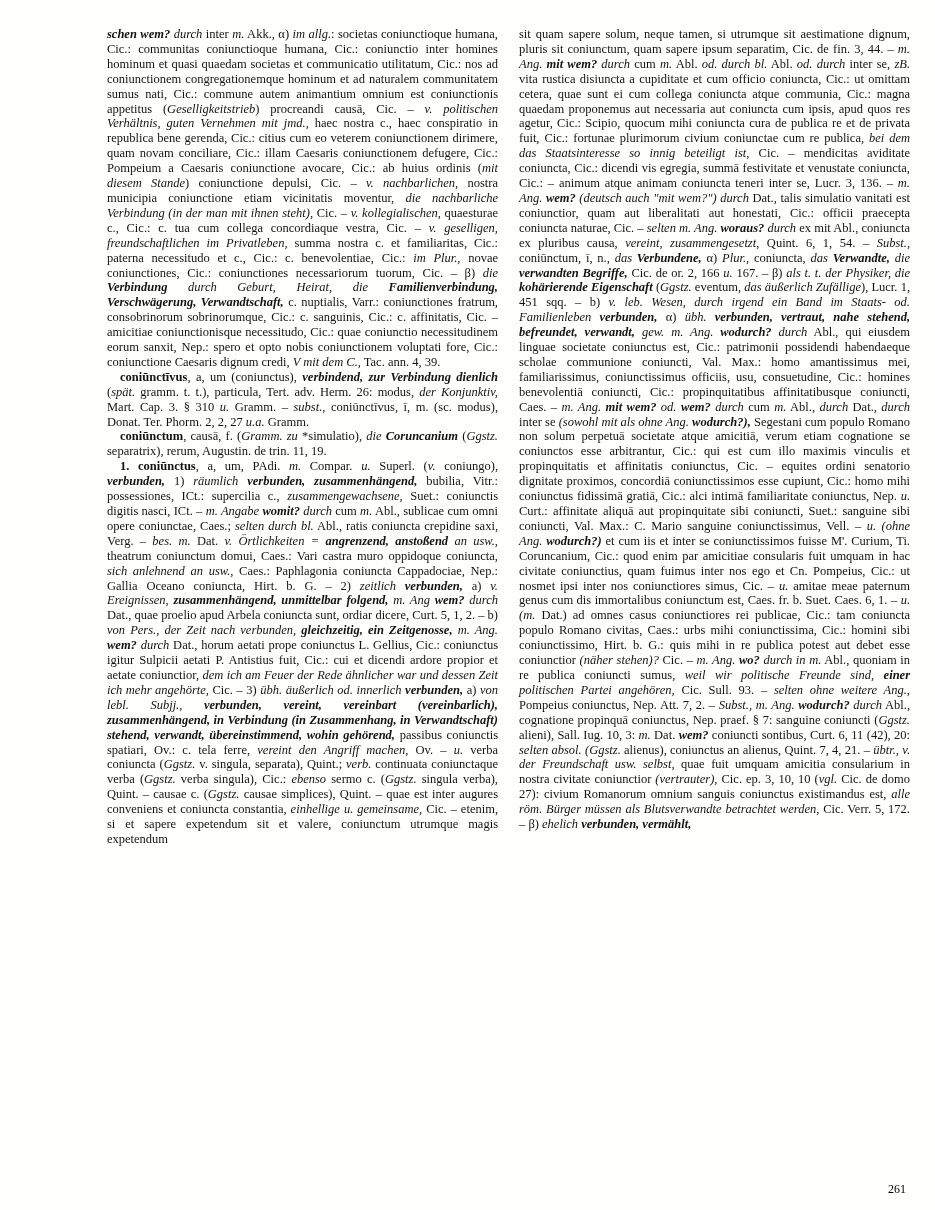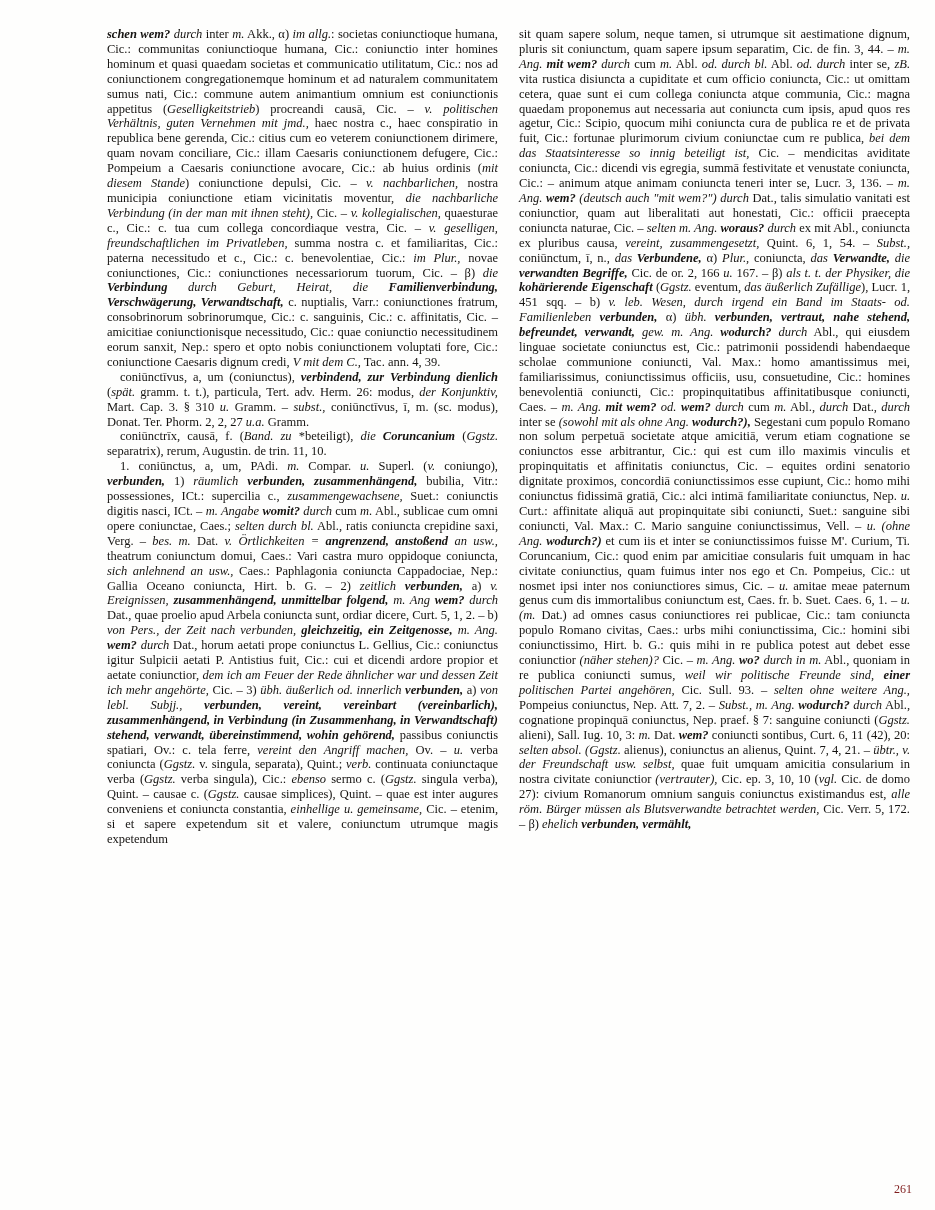--- a/index.html
+++ b/index.html
@@ -20,40 +20,40 @@
     gap: 21px;
   }
   .col {
     width: 391px;
     font-size: 12.5px;
     line-height: 14.9px;
     text-align: justify;
   }
   p.para { margin: 0; padding: 0; }
   p.para.indent { text-indent: 13px; }
-  .b  { font-weight: normal; }
+  .b  { font-weight: bold; }
   .i  { font-style: italic; }
   .bi { font-weight: bold; font-style: italic; }
   .page-number {
     position: absolute;
-    right: 23px;
+    right: 29px;
     bottom: 13px;
     font-size: 12px;
-    color: #7f1d1d;
+    color: #000000;
   }
 </style>
 </head>
 <body>
 
 <div class="page">
   <div class="columns">
     <div class="col" id="col-left">
         <p class="para"><span class="bi">schen wem?</span><span class="i"> durch </span><span>inter </span><span class="i">m.</span><span> Akk., α) </span><span class="i">im allg.</span><span>: societas coniunctioque humana, Cic.: communitas coniunctioque humana, Cic.: coniunctio inter homines hominum et quasi quaedam societas et communicatio utilitatum, Cic.: nos ad coniunctionem congregationemque hominum et ad naturalem communitatem sumus nati, Cic.: commune autem animantium omnium est coniunctionis appetitus (</span><span class="i">Geselligkeitstrieb</span><span>) procreandi causā, Cic. – </span><span class="i">v. politischen Verhältnis, guten Vernehmen mit jmd.,</span><span> haec nostra c., haec conspiratio in republica bene gerenda, Cic.: citius cum eo veterem coniunctionem dirimere, quam novam conciliare, Cic.: illam Caesaris coniunctionem defugere, Cic.: Pompeium a Caesaris coniunctione avocare, Cic.: ab huius ordinis (</span><span class="i">mit diesem Stande</span><span>) coniunctione depulsi, Cic. – </span><span class="i">v. nachbarlichen,</span><span> nostra municipia coniunctione etiam vicinitatis moventur, </span><span class="i">die nachbarliche Verbindung (in der man mit ihnen steht),</span><span> Cic. – </span><span class="i">v. kollegialischen,</span><span> quaesturae c., Cic.: c. tua cum collega concordiaque vestra, Cic. – </span><span class="i">v. geselligen, freundschaftlichen im Privatleben,</span><span> summa nostra c. et familiaritas, Cic.: paterna necessitudo et c., Cic.: c. benevolentiae, Cic.: </span><span class="i">im Plur.,</span><span> novae coniunctiones, Cic.: coniunctiones necessariorum tuorum, Cic. – β) </span><span class="i">die </span><span class="bi">Verbindung</span><span class="i"> durch Geburt, Heirat, die </span><span class="bi">Familienverbindung, Verschwägerung, Verwandtschaft,</span><span> c. nuptialis, Varr.: coniunctiones fratrum, consobrinorum sobrinorumque, Cic.: c. sanguinis, Cic.: c. affinitatis, Cic. – amicitiae coniunctionisque necessitudo, Cic.: quae coniunctio necessitudinem eorum sanxit, Nep.: spero et opto nobis coniunctionem voluptati fore, Cic.: coniunctione Caesaris dignum credi, </span><span class="i">V mit dem C.,</span><span> Tac. ann. 4, 39.</span></p>
         <p class="para indent"><span class="b">coniūnctīvus</span><span>, a, um (coniunctus), </span><span class="bi">verbindend, zur Verbindung dienlich</span><span> (</span><span class="i">spät.</span><span> gramm. t. t.), particula, Tert. adv. Herm. 26: modus, </span><span class="i">der Konjunktiv,</span><span> Mart. Cap. 3. § 310 </span><span class="i">u.</span><span> Gramm. – </span><span class="i">subst.,</span><span> coniūnctīvus, ī, m. (sc. modus), Donat. Ter. Phorm. 2, 2, 27 </span><span class="i">u.a.</span><span> Gramm.</span></p>
-        <p class="para indent"><span class="b">coniūnctrīx</span><span>, causā, f. (</span><span class="i">Band. zu</span><span> *beteiligt), </span><span class="i">die </span><span class="bi">Coruncanium</span><span> (</span><span class="i">Ggstz.</span><span> separatrix), rerum, Augustin. de trin. 11, 10.</span></p>
+        <p class="para indent"><span class="b">coniūnctum</span><span>, causā, f. (</span><span class="i">Gramm. zu</span><span> *simulatio), </span><span class="i">die </span><span class="bi">Coruncanium</span><span> (</span><span class="i">Ggstz.</span><span> separatrix), rerum, Augustin. de trin. 11, 19.</span></p>
         <p class="para indent"><span class="b">1. coniūnctus</span><span>, a, um, PAdi. </span><span class="i">m.</span><span> Compar. </span><span class="i">u.</span><span> Superl. (</span><span class="i">v.</span><span> coniungo), </span><span class="bi">verbunden,</span><span> 1) </span><span class="i">räumlich </span><span class="bi">verbunden, zusammenhängend,</span><span> bubilia, Vitr.: possessiones, ICt.: supercilia c., </span><span class="i">zusammengewachsene,</span><span> Suet.: coniunctis digitis nasci, ICt. – </span><span class="i">m. Angabe </span><span class="bi">womit?</span><span class="i"> durch</span><span> cum </span><span class="i">m.</span><span> Abl., sublicae cum omni opere coniunctae, Caes.; </span><span class="i">selten durch bl.</span><span> Abl., ratis coniuncta crepidine saxi, Verg. – </span><span class="i">bes. m.</span><span> Dat. </span><span class="i">v. Örtlichkeiten = </span><span class="bi">angrenzend, anstoßend</span><span class="i"> an usw.,</span><span> theatrum coniunctum domui, Caes.: Vari castra muro oppidoque coniuncta, </span><span class="i">sich anlehnend an usw.,</span><span> Caes.: Paphlagonia coniuncta Cappadociae, Nep.: Gallia Oceano coniuncta, Hirt. b. G. – 2) </span><span class="i">zeitlich </span><span class="bi">verbunden,</span><span> a) </span><span class="i">v. Ereignissen, </span><span class="bi">zusammenhängend, unmittelbar folgend,</span><span class="i"> m. Ang </span><span class="bi">wem?</span><span class="i"> durch</span><span> Dat., quae proelio apud Arbela coniuncta sunt, ordiar dicere, Curt. 5, 1, 2. – b) </span><span class="i">von Pers., der Zeit nach verbunden, </span><span class="bi">gleichzeitig, ein Zeitgenosse,</span><span class="i"> m. Ang. </span><span class="bi">wem?</span><span class="i"> durch</span><span> Dat., horum aetati prope coniunctus L. Gellius, Cic.: coniunctus igitur Sulpicii aetati P. Antistius fuit, Cic.: cui et dicendi ardore propior et aetate coniunctior, </span><span class="i">dem ich am Feuer der Rede ähnlicher war und dessen Zeit ich mehr angehörte,</span><span> Cic. – 3) </span><span class="i">übh. äußerlich od. innerlich </span><span class="bi">verbunden,</span><span> a) </span><span class="i">von lebl. Subjj., </span><span class="bi">verbunden, vereint, vereinbart (vereinbarlich), zusammenhängend, in Verbindung (in Zusammenhang, in Verwandtschaft) stehend, verwandt, übereinstimmend, wohin gehörend,</span><span> passibus coniunctis spatiari, Ov.: c. tela ferre, </span><span class="i">vereint den Angriff machen,</span><span> Ov. – </span><span class="i">u.</span><span> verba coniuncta (</span><span class="i">Ggstz.</span><span> v. singula, separata), Quint.; </span><span class="i">verb.</span><span> continuata coniunctaque verba (</span><span class="i">Ggstz.</span><span> verba singula), Cic.: </span><span class="i">ebenso</span><span> sermo c. (</span><span class="i">Ggstz.</span><span> singula verba), Quint. – causae c. (</span><span class="i">Ggstz.</span><span> causae simplices), Quint. – quae est inter augures conveniens et coniuncta constantia, </span><span class="i">einhellige u. gemeinsame,</span><span> Cic. – etenim, si et sapere expetendum sit et valere, coniunctum utrumque magis expetendum</span></p>
       </div>
     <div class="col" id="col-right">
         <p class="para"><span>sit quam sapere solum, neque tamen, si utrumque sit aestimatione dignum, pluris sit coniunctum, quam sapere ipsum separatim, Cic. de fin. 3, 44. – </span><span class="i">m. Ang. </span><span class="bi">mit wem?</span><span class="i"> durch</span><span> cum </span><span class="i">m.</span><span> Abl. </span><span class="i">od. durch bl.</span><span> Abl. </span><span class="i">od. durch</span><span> inter se, </span><span class="i">zB.</span><span> vita rustica disiuncta a cupiditate et cum officio coniuncta, Cic.: ut omittam cetera, quae sunt ei cum collega coniuncta atque communia, Cic.: magna quaedam proponemus aut necessaria aut coniuncta cum ipsis, apud quos res agetur, Cic.: Scipio, quocum mihi coniuncta cura de publica re et de privata fuit, Cic.: fortunae plurimorum civium coniunctae cum re publica, </span><span class="i">bei dem das Staatsinteresse so innig beteiligt ist,</span><span> Cic. – mendicitas aviditate coniuncta, Cic.: dicendi vis egregia, summā festivitate et venustate coniuncta, Cic.: – animum atque animam coniuncta teneri inter se, Lucr. 3, 136. – </span><span class="i">m. Ang. </span><span class="bi">wem?</span><span class="i"> (deutsch auch "mit wem?") durch</span><span> Dat., talis simulatio vanitati est coniunctior, quam aut liberalitati aut honestati, Cic.: officii praecepta coniuncta naturae, Cic. – </span><span class="i">selten m. Ang. </span><span class="bi">woraus?</span><span class="i"> durch</span><span> ex mit Abl., coniuncta ex pluribus causa, </span><span class="i">vereint, zusammengesetzt,</span><span> Quint. 6, 1, 54. – </span><span class="i">Subst.,</span><span> coniūnctum, ī, n., </span><span class="i">das </span><span class="bi">Verbundene,</span><span> α) </span><span class="i">Plur.,</span><span> coniuncta, </span><span class="i">das </span><span class="bi">Verwandte,</span><span class="i"> die </span><span class="bi">verwandten Begriffe,</span><span> Cic. de or. 2, 166 </span><span class="i">u.</span><span> 167. – β) </span><span class="i">als t. t. der Physiker, die </span><span class="bi">kohärierende Eigenschaft</span><span> (</span><span class="i">Ggstz.</span><span> eventum, </span><span class="i">das äußerlich Zufällige</span><span>), Lucr. 1, 451 sqq. – b) </span><span class="i">v. leb. Wesen, durch irgend ein Band im Staats- od. Familienleben </span><span class="bi">verbunden,</span><span> α) </span><span class="i">übh. </span><span class="bi">verbunden, vertraut, nahe stehend, befreundet, verwandt,</span><span class="i"> gew. m. Ang. </span><span class="bi">wodurch?</span><span class="i"> durch</span><span> Abl., qui eiusdem linguae societate coniunctus est, Cic.: patrimonii possidendi habendaeque scholae communione coniuncti, Val. Max.: homo amantissimus mei, familiarissimus, coniunctissimus officiis, usu, consuetudine, Cic.: homines benevolentiā coniuncti, Cic.: propinquitatibus affinitatibusque coniuncti, Caes. – </span><span class="i">m. Ang. </span><span class="bi">mit wem?</span><span class="i"> od. </span><span class="bi">wem?</span><span class="i"> durch</span><span> cum </span><span class="i">m.</span><span> Abl., </span><span class="i">durch</span><span> Dat., </span><span class="i">durch</span><span> inter se </span><span class="i">(sowohl mit als ohne Ang. </span><span class="bi">wodurch?),</span><span> Segestani cum populo Romano non solum perpetuā societate atque amicitiā, verum etiam cognatione se coniunctos esse arbitrantur, Cic.: qui est cum illo maximis vinculis et propinquitatis et affinitatis coniunctus, Cic. – equites ordini senatorio dignitate proximos, concordiā coniunctissimos esse cupiunt, Cic.: homo mihi coniunctus fidissimā gratiā, Cic.: alci intimā familiaritate coniunctus, Nep. </span><span class="i">u.</span><span> Curt.: affinitate aliquā aut propinquitate sibi coniuncti, Suet.: sanguine sibi coniuncti, Val. Max.: C. Mario sanguine coniunctissimus, Vell. – </span><span class="i">u. (ohne Ang. </span><span class="bi">wodurch?)</span><span> et cum iis et inter se coniunctissimos fuisse M'. Curium, Ti. Coruncanium, Cic.: quod enim par amicitiae consularis fuit umquam in hac civitate coniunctius, quam fuimus inter nos ego et Cn. Pompeius, Cic.: ut nosmet ipsi inter nos coniunctiores simus, Cic. – </span><span class="i">u.</span><span> amitae meae paternum genus cum dis immortalibus coniunctum est, Caes. fr. b. Suet. Caes. 6, 1. – </span><span class="i">u. (m.</span><span> Dat.) ad omnes casus coniunctiores rei publicae, Cic.: tam coniuncta populo Romano civitas, Caes.: urbs mihi coniunctissima, Cic.: homini sibi coniunctissimo, Hirt. b. G.: quis mihi in re publica potest aut debet esse coniunctior </span><span class="i">(näher stehen)?</span><span> Cic. – </span><span class="i">m. Ang. </span><span class="bi">wo?</span><span class="i"> durch in m.</span><span> Abl., quoniam in re publica coniuncti sumus, </span><span class="i">weil wir politische Freunde sind, </span><span class="bi">einer</span><span class="i"> politischen Partei angehören,</span><span> Cic. Sull. 93. – </span><span class="i">selten ohne weitere Ang.,</span><span> Pompeius coniunctus, Nep. Att. 7, 2. – </span><span class="i">Subst., m. Ang. </span><span class="bi">wodurch?</span><span class="i"> durch</span><span> Abl., cognatione propinquā coniunctus, Nep. praef. § 7: sanguine coniuncti (</span><span class="i">Ggstz.</span><span> alieni), Sall. Iug. 10, 3: </span><span class="i">m.</span><span> Dat. </span><span class="bi">wem?</span><span> coniuncti sontibus, Curt. 6, 11 (42), 20: </span><span class="i">selten absol. (Ggstz.</span><span> alienus), coniunctus an alienus, Quint. 7, 4, 21. – </span><span class="i">übtr., v. der Freundschaft usw. selbst,</span><span> quae fuit umquam amicitia consularium in nostra civitate coniunctior </span><span class="i">(vertrauter),</span><span> Cic. ep. 3, 10, 10 (</span><span class="i">vgl.</span><span> Cic. de domo 27): civium Romanorum omnium sanguis coniunctus existimandus est, </span><span class="i">alle röm. Bürger müssen als Blutsverwandte betrachtet werden,</span><span> Cic. Verr. 5, 172. – β) </span><span class="i">ehelich </span><span class="bi">verbunden, vermählt,</span></p>
       </div>
   </div>
   <div class="page-number">261</div>
 </div>
 
 </body></html>

